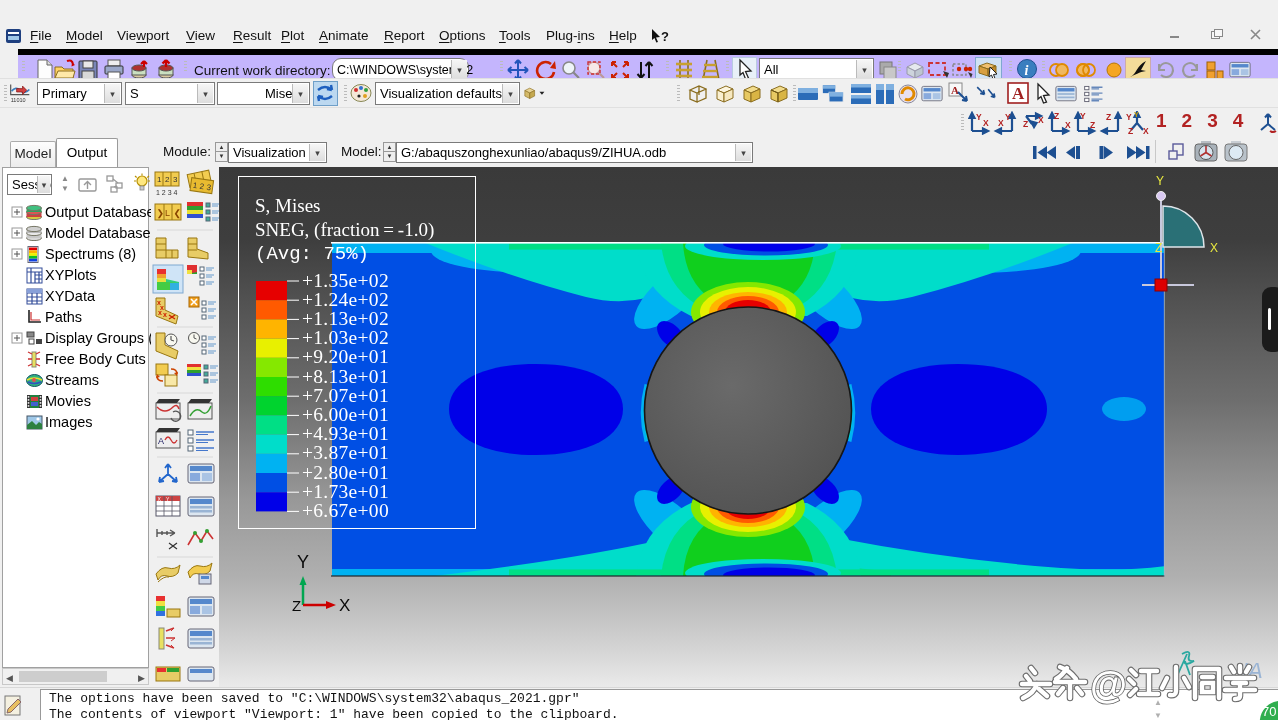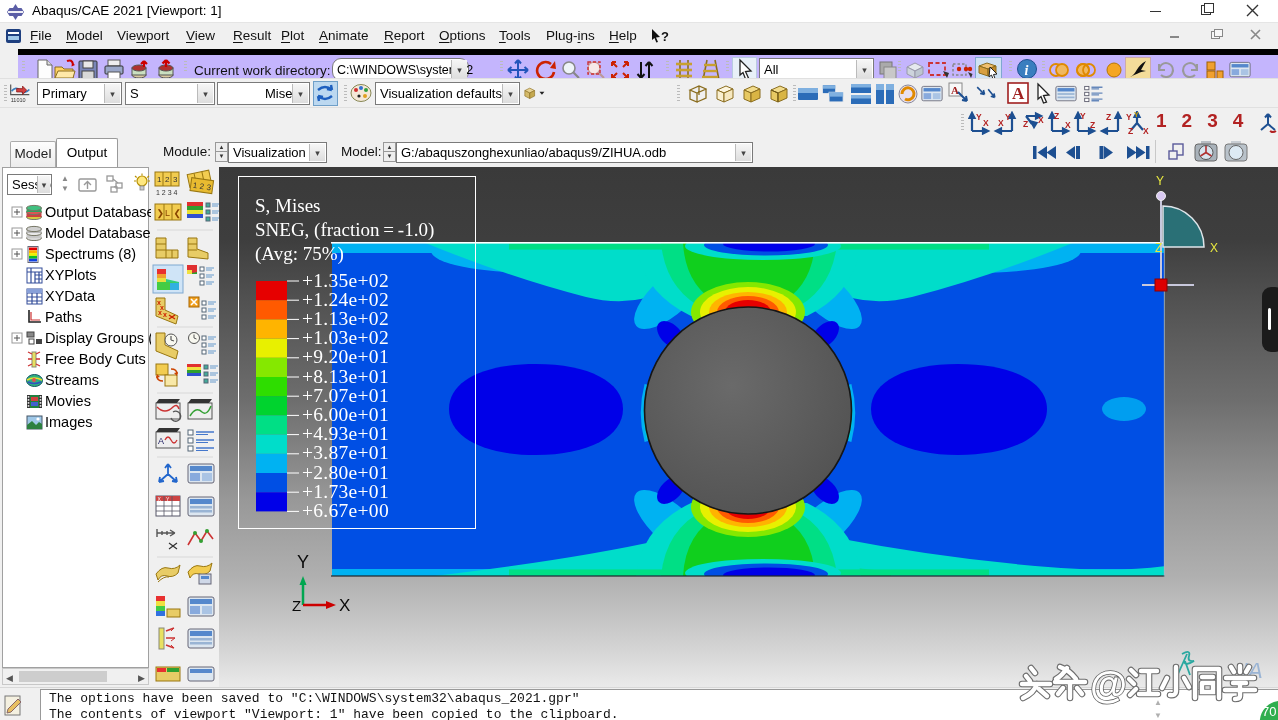--- a/index.html
+++ b/index.html
@@ -29,34 +29,20 @@
      background:repeating-linear-gradient(180deg,#bbb 0 1px,transparent 1px 3px); }
   .ib { position:absolute; width:22px; height:22px; }
   svg { display:block; }
   
   .leg { font-family:"Liberation Serif", serif; color:#ffffff; }
 </style>
 </head>
 <body>
 <div id="app">
 
-  <div class="abs" id="titlebar">
-    <svg class="abs" style="left:7px;top:4px" width="17" height="16" viewBox="0 0 17 16">
-      <path d="M8.5 0 L11 4 L14.5 4 L17 8 L14.5 12 L11 12 L8.5 16 L6 12 L2.5 12 L0 8 L2.5 4 L6 4 Z" fill="#5b5ea6"></path>
-      <path d="M1 7 H16 V9 H1 Z" fill="#fff" opacity="0.9"></path>
-    </svg>
-    <div class="abs" style="left:32px;top:3px;font-size:13.5px;color:#000;">Abaqus/CAE 2021 [Viewport: 1]</div>
-
-    <div class="abs" style="left:1150px;top:11px;width:11px;height:1px;background:#333"></div>
-    <div class="abs" style="left:1201px;top:5px;width:10px;height:10px;border:1px solid #333"></div>
-    <div class="abs" style="left:1204px;top:3px;width:10px;height:10px;border:1px solid #333;background:#fff"></div>
-    <svg class="abs" style="left:1246px;top:4px" width="13" height="13">
-        <path d="M1 1 L12 12 M12 1 L1 12" stroke="#333" stroke-width="1.4"></path>
-      </svg>
-  </div>
 
   <div class="abs" id="menubar">
     <svg class="abs" style="left:6px;top:6px" width="15" height="14" viewBox="0 0 15 14">
       <rect x="0" y="0" width="15" height="14" rx="2" fill="#1e3f7f"></rect>
       <rect x="2" y="3" width="11" height="2" fill="#fff"></rect>
       <rect x="2" y="7" width="11" height="4" fill="#9fc7e8"></rect>
     </svg>
     <div class="abs mtxt" style="left:30px;top:5px"><span class="u">F</span>ile</div>
     <div class="abs mtxt" style="left:66px;top:5px"><span class="u">M</span>odel</div>
     <div class="abs mtxt" style="left:117px;top:5px">Vie<span class="u">w</span>port</div>
@@ -976,21 +962,21 @@
 
         <rect x="0" y="0" width="834" height="1.6" fill="#ffffff"></rect>
         <rect x="0" y="333.4" width="834" height="1.2" fill="#20262c"></rect>
         <rect x="832.8" y="0" width="1.2" height="335" fill="#9fb6c8" opacity="0.7"></rect>
       </svg>
       </div>
 
       <div class="abs" id="legend" style="left:19px;top:9px;width:238px;height:353px;border:1px solid #fff;">
         <div class="abs leg" style="left:16px;top:18px;font-size:19px;">S, Mises</div>
         <div class="abs leg" style="left:16px;top:42px;font-size:19px;">SNEG, (fraction = -1.0)</div>
-        <div class="abs leg" style="left:16px;top:66px;font-size:19px;">(Avg: 75%)</div>
+        <div class="abs leg" style="left:16px;top:66px;font-size:19px;font-family:Liberation Mono, monospace;">(Avg: 75%)</div>
         <svg class="abs" style="left:17px;top:95px" width="215" height="250" viewBox="0 0 215 250">
           <g>
             <rect x="0" y="9" width="31" height="19.2" fill="#e60000"></rect>
             <rect x="0" y="28.2" width="31" height="19.2" fill="#ff5a00"></rect>
             <rect x="0" y="47.4" width="31" height="19.2" fill="#ffb400"></rect>
             <rect x="0" y="66.6" width="31" height="19.2" fill="#e8f000"></rect>
             <rect x="0" y="85.8" width="31" height="19.2" fill="#85e800"></rect>
             <rect x="0" y="105" width="31" height="19.2" fill="#2edd00"></rect>
             <rect x="0" y="124.2" width="31" height="19.2" fill="#00d32e"></rect>
             <rect x="0" y="143.4" width="31" height="19.2" fill="#00df85"></rect>

